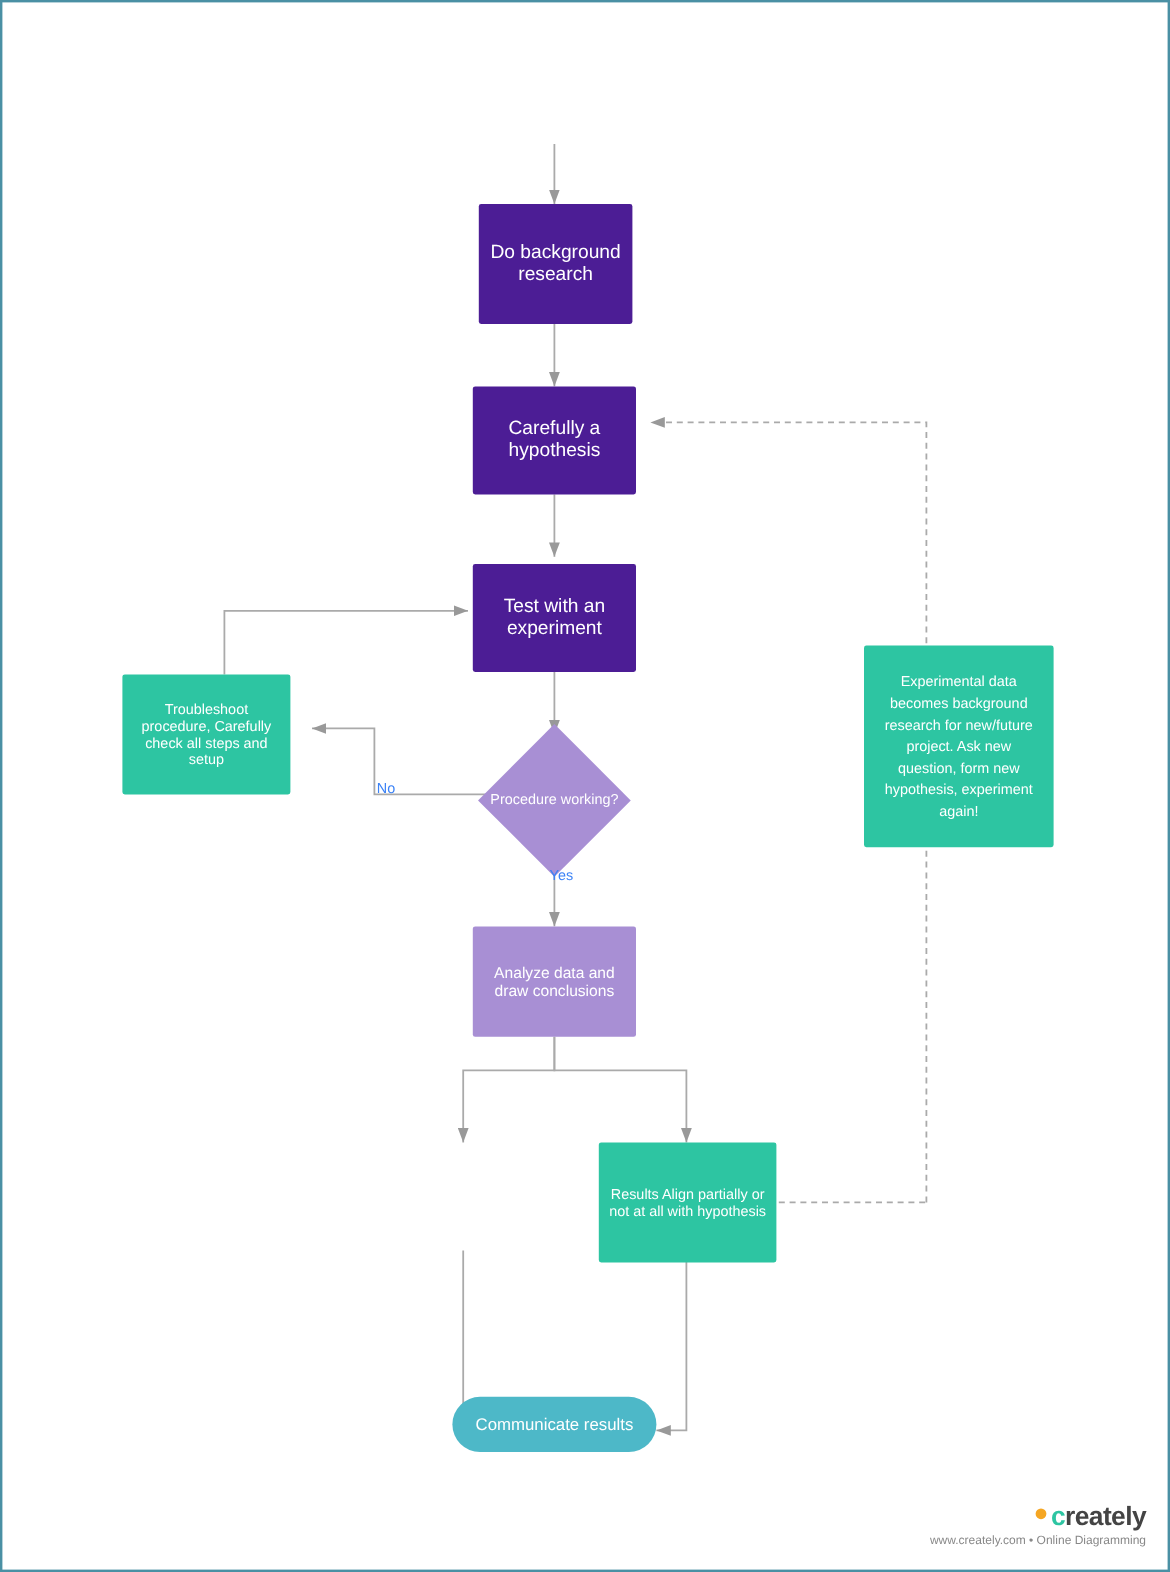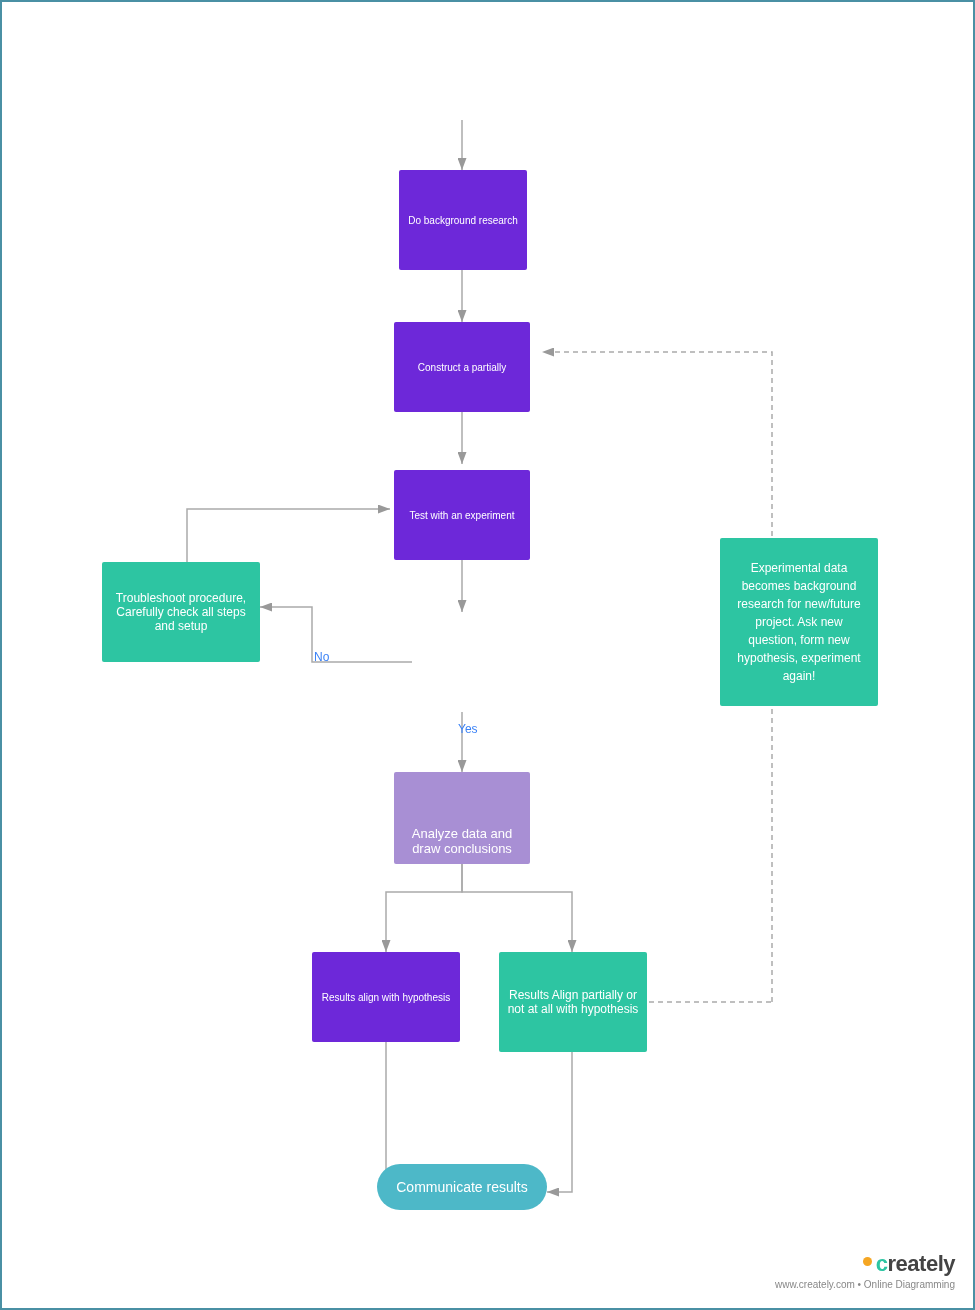--- a/index.html
+++ b/index.html
@@ -29,23 +29,23 @@
 
     .pill {
       background: #4db8c8;
       border-radius: 50px;
       color: #fff;
       font-size: 14px;
       font-weight: 500;
     }
 
     .rect-purple {
-      background: #6d28d9;
-      color: #fff;
-      font-size: 10px;
+      background: #4c1d95;
+      color: #fff;
+      font-size: 16px;
       font-weight: 400;
       border-radius: 2px;
     }
 
     .rect-teal {
       background: #2dc5a2;
       color: #fff;
       font-size: 12px;
       font-weight: 400;
       border-radius: 2px;
@@ -188,47 +188,48 @@
     <polyline points="570,1040 570,1190 545,1190" class="connector-line"></polyline>
 
   </svg>
 
 
   <div class="shape rect-purple" style="left: 397px; top: 168px; width: 128px; height: 100px; padding: 8px;">
     <span>Do background research</span>
   </div>
 
   <div class="shape rect-purple" style="left: 392px; top: 320px; width: 136px; height: 90px; padding: 8px;">
-    <span>Construct a partially</span>
+    <span>Carefully a hypothesis</span>
   </div>
 
   <div class="shape rect-purple" style="left: 392px; top: 468px; width: 136px; height: 90px; padding: 8px;">
     <span>Test with an experiment</span>
   </div>
 
+  <div class="diamond-wrapper" style="left: 405px; top: 610px;">
+    <div class="diamond"></div>
+    <span class="diamond-text" style="font-size:12px;">Procedure working?</span>
+  </div>
 
   <div class="label-text" style="left: 312px; top: 648px;">
     <span>No</span>
   </div>
 
   <div class="label-text" style="left: 456px; top: 720px;">
     <span>Yes</span>
   </div>
 
-  <div class="shape rect-teal" style="left: 100px; top: 560px; width: 158px; height: 100px; padding: 8px; font-size: 12px;">
+  <div class="shape rect-teal" style="left: 100px; top: 560px; width: 140px; height: 100px; padding: 8px; font-size: 12px;">
     <span>Troubleshoot procedure, Carefully check all steps and setup</span>
   </div>
 
-  <div class="shape rect-light-purple" style="left: 392px; top: 770px; width: 136px; height: 92px; padding: 8px; align-items: flex-end;">
+  <div class="shape rect-light-purple" style="left: 392px; top: 770px; width: 136px; height: 92px; padding: 8px;">
     <span>Analyze data and draw conclusions</span>
   </div>
 
-  <div class="shape rect-purple" style="left: 310px; top: 950px; width: 148px; height: 90px; padding: 8px;">
-    <span>Results align with hypothesis</span>
-  </div>
 
   <div class="shape rect-teal" style="left: 497px; top: 950px; width: 148px; height: 100px; padding: 8px;">
     <span>Results Align partially or not at all with hypothesis</span>
   </div>
 
   <div class="shape pill" style="left: 375px; top: 1162px; width: 170px; height: 46px;">
     <span>Communicate results</span>
   </div>
 
   <div class="shape rect-teal" style="left: 718px; top: 536px; width: 158px; height: 168px; padding: 10px; font-size: 12px; line-height: 1.5;">

